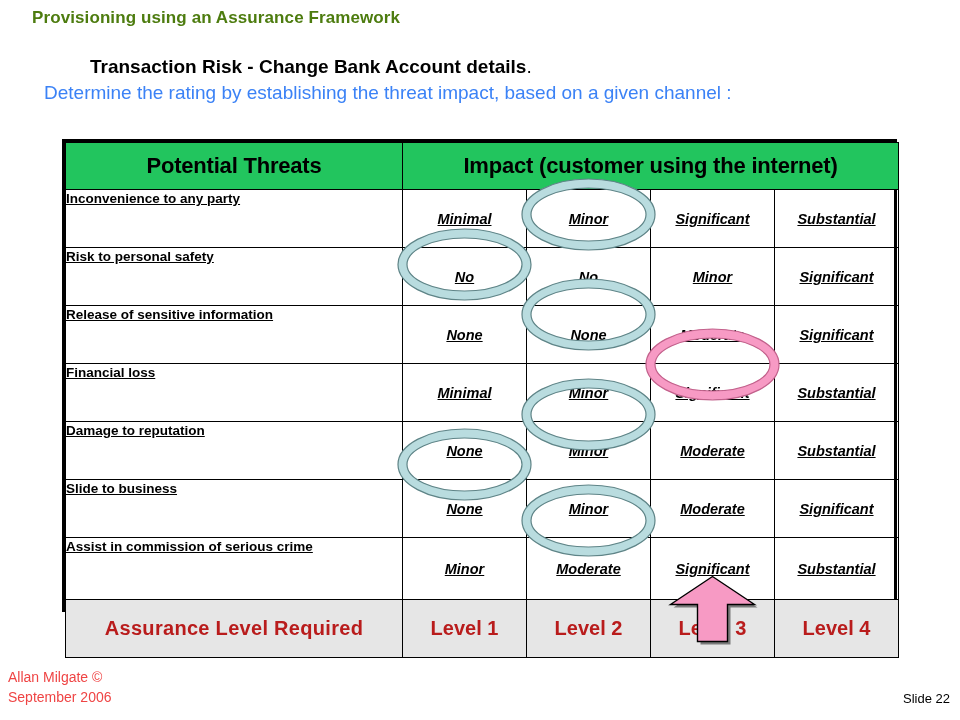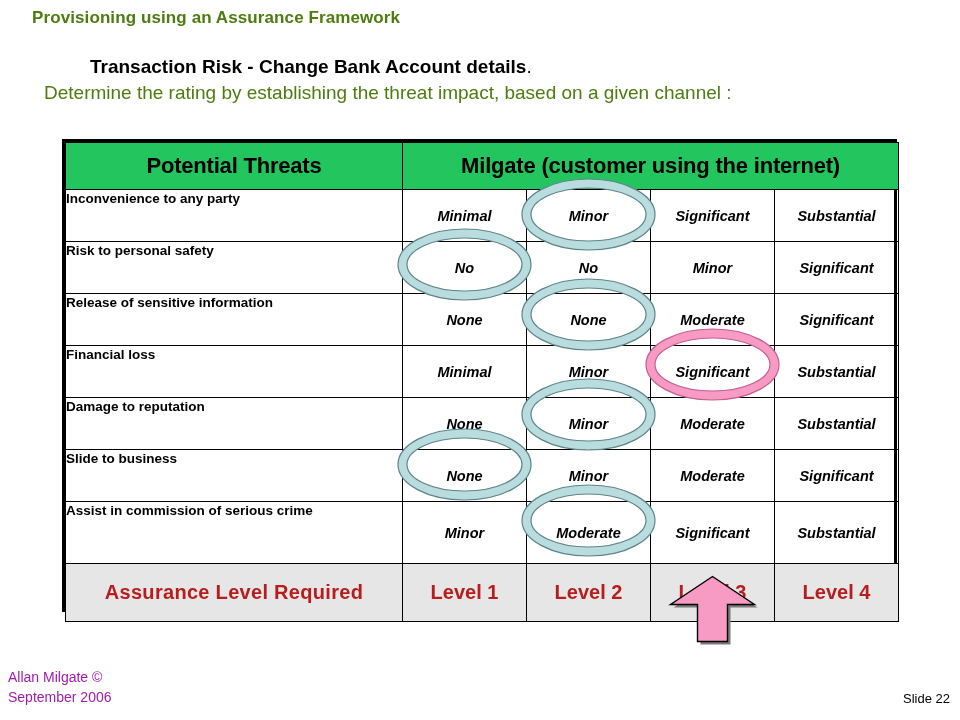--- a/index.html
+++ b/index.html
@@ -39,21 +39,21 @@
     color: #000000;
     line-height: 26px;
     white-space: nowrap;
   }
   .intro-line1 .strong {
     font-weight: bold;
     margin-left: 46px;
   }
   .intro-line2 {
     font-size: 19px;
-    color: #4d7c0f;
+    color: #3b82f6;
     line-height: 26px;
     white-space: nowrap;
   }
 
   
   .risk-table-wrap {
     position: absolute;
     left: 62px;
     top: 139px;
     width: 835px;
@@ -87,21 +87,21 @@
     font-size: 22px;
     font-weight: bold;
     color: #000000;
     letter-spacing: -0.2px;
     white-space: nowrap;
   }
   .hdr-threats { font-size: 22px; }
   .hdr-impact  { font-size: 22px; }
 
   
-  tr.data-row { height: 52px; }
+  tr.data-row { height: 58px; text-decoration: underline; }
   tr.data-row.tall { height: 62px; }
   td.threat-cell {
     text-align: left;
     vertical-align: top;
     padding: 8px 0 0 11px;
     font-size: 13.5px;
     font-weight: bold;
     color: #000000;
     line-height: 17px;
   }
@@ -138,21 +138,21 @@
     height: 720px;
     pointer-events: none;
   }
 
   
   .footer-left {
     position: absolute;
     left: 8px;
     top: 667px;
     font-size: 14px;
-    color: #a21caf;
+    color: #ef4444;
     line-height: 20px;
   }
   .footer-right {
     position: absolute;
     right: 10px;
     top: 691px;
     font-size: 13px;
     color: #000000;
   }
 </style>
@@ -171,21 +171,21 @@
     <colgroup>
       <col class="c-threat">
       <col class="c-lvl">
       <col class="c-lvl">
       <col class="c-lvl">
       <col class="c-lvl">
     </colgroup>
     <tbody id="table-body">
         <tr>
           <td class="hdr hdr-threats">Potential Threats</td>
-          <td class="hdr hdr-impact" colspan="4">Milgate (customer using the internet)</td>
+          <td class="hdr hdr-impact" colspan="4">Impact (customer using the internet)</td>
         </tr>
         <tr class="data-row">
           <td class="threat-cell">Inconvenience to any party</td>
           <td class="impact-cell">Minimal</td>
           <td class="impact-cell">Minor</td>
           <td class="impact-cell">Significant</td>
           <td class="impact-cell">Substantial</td>
         </tr>
         <tr class="data-row">
           <td class="threat-cell">Risk to personal safety</td>

